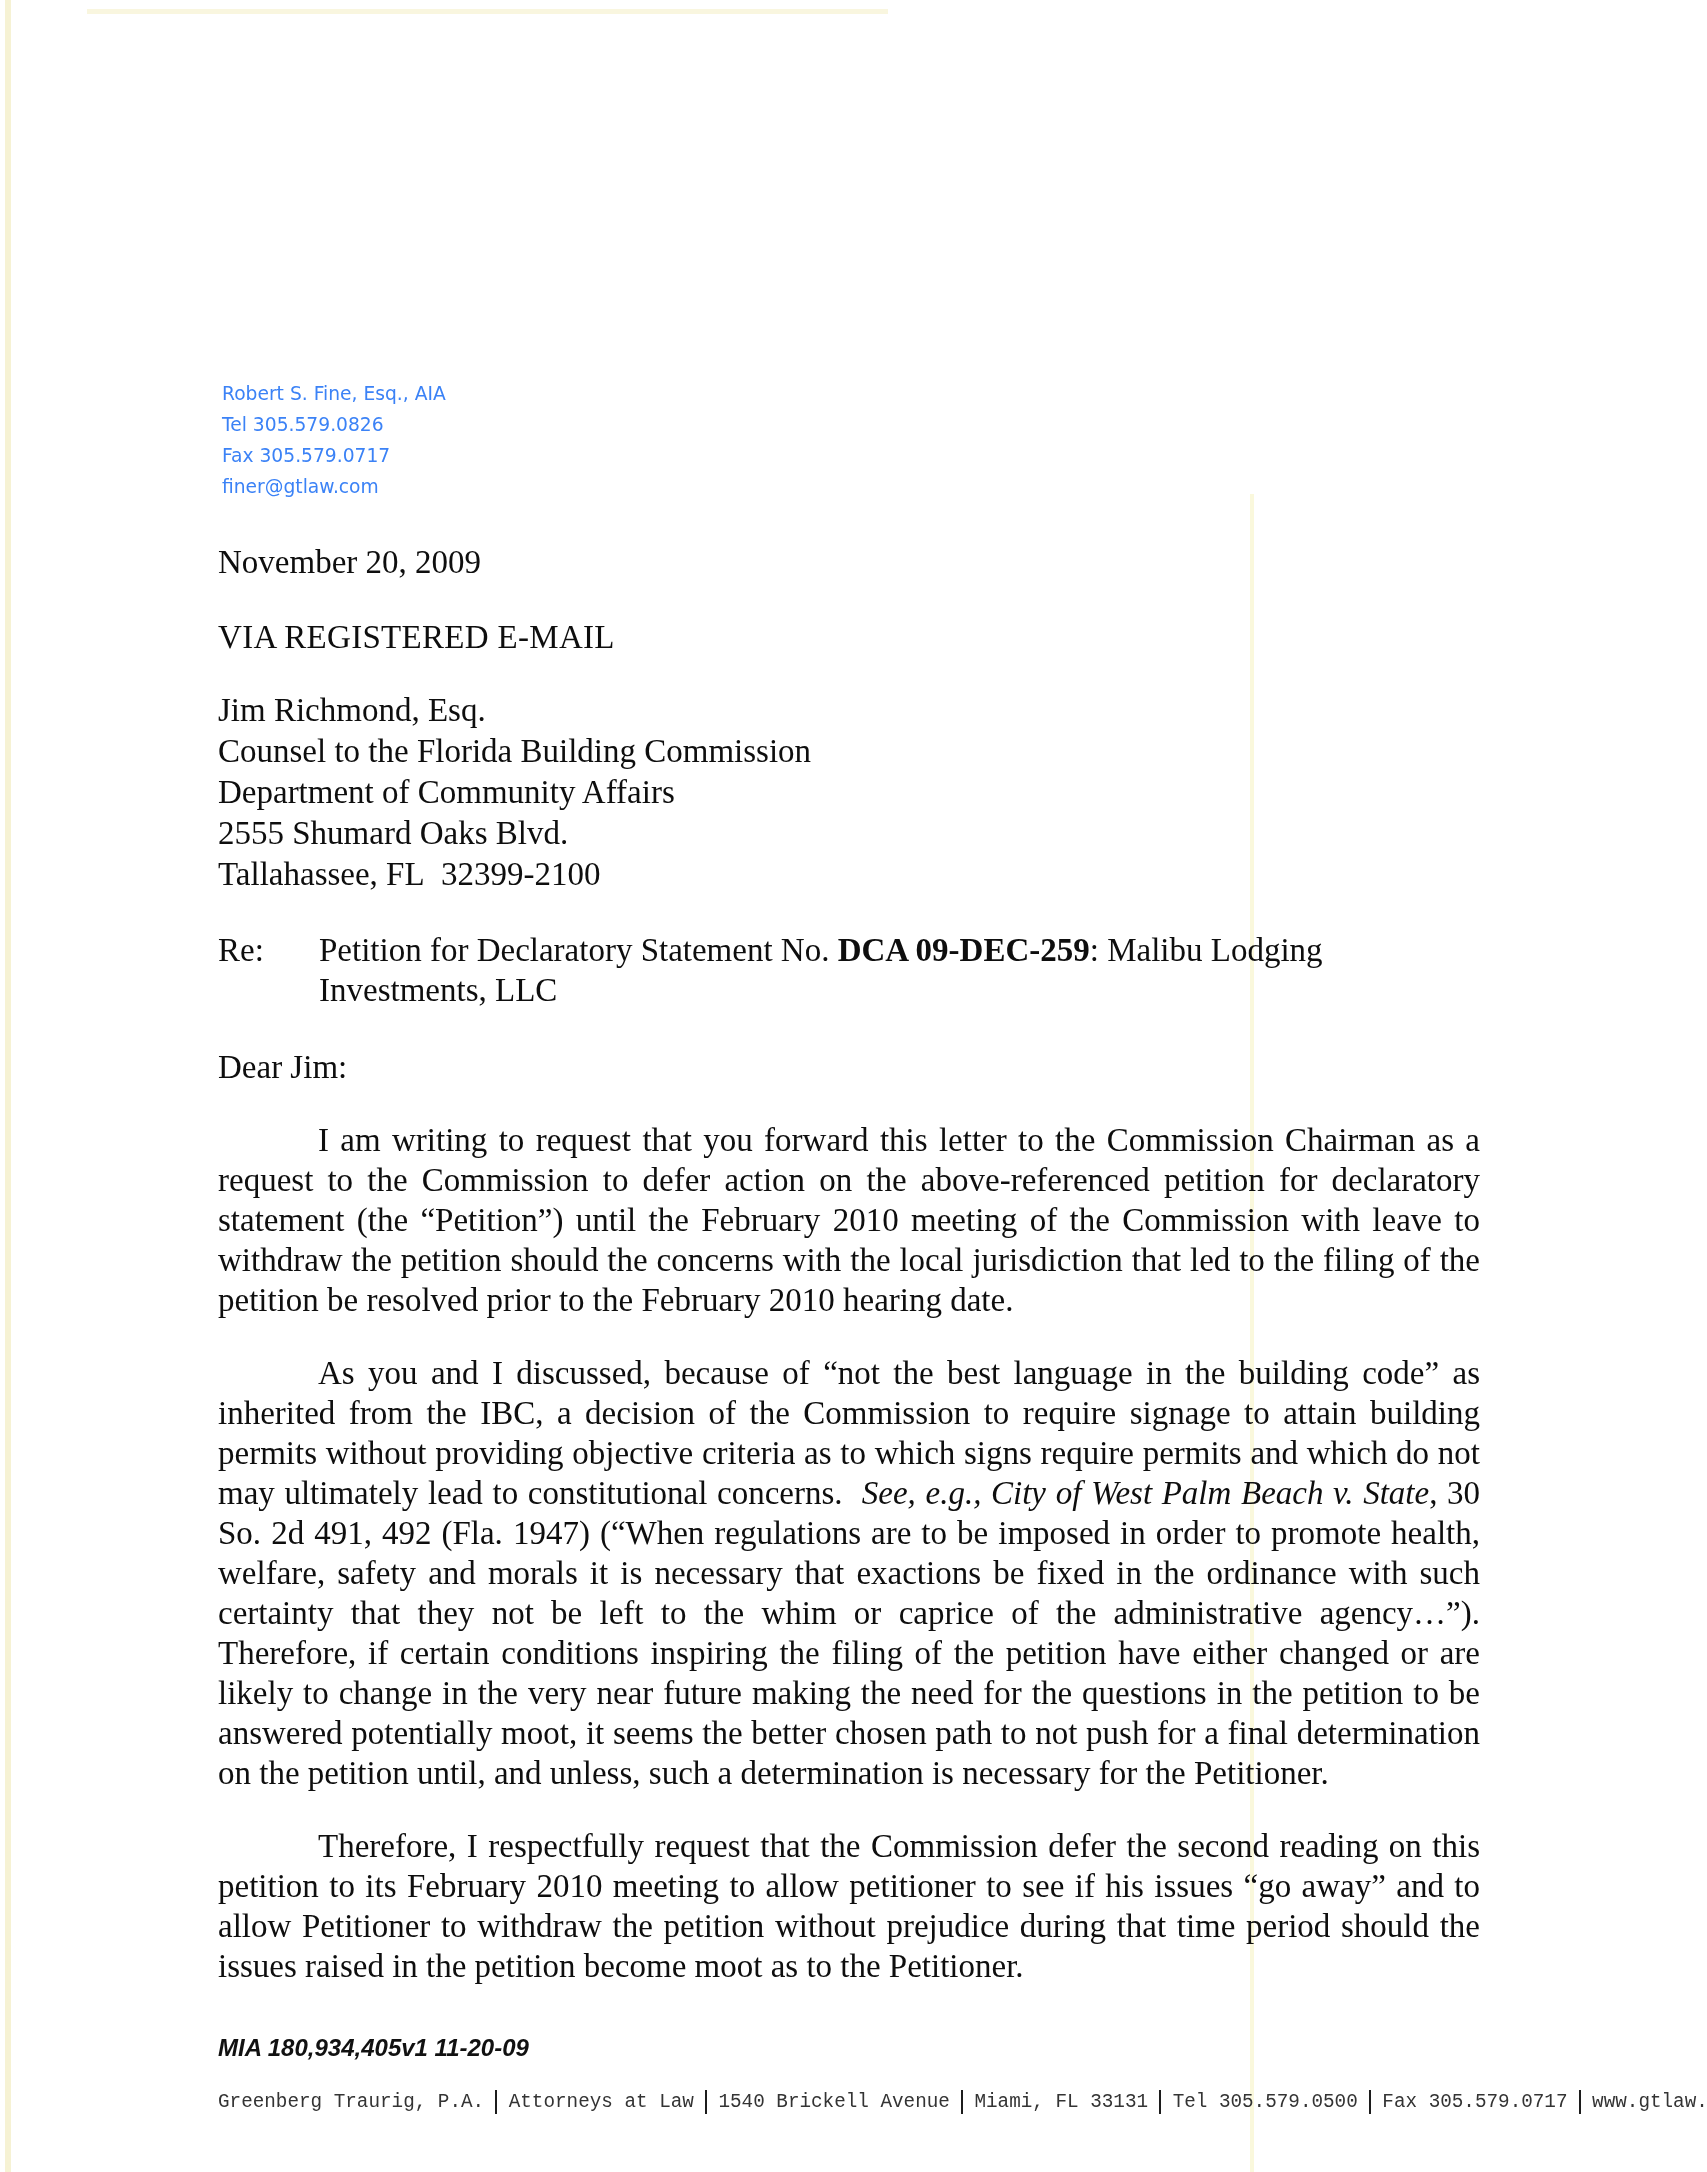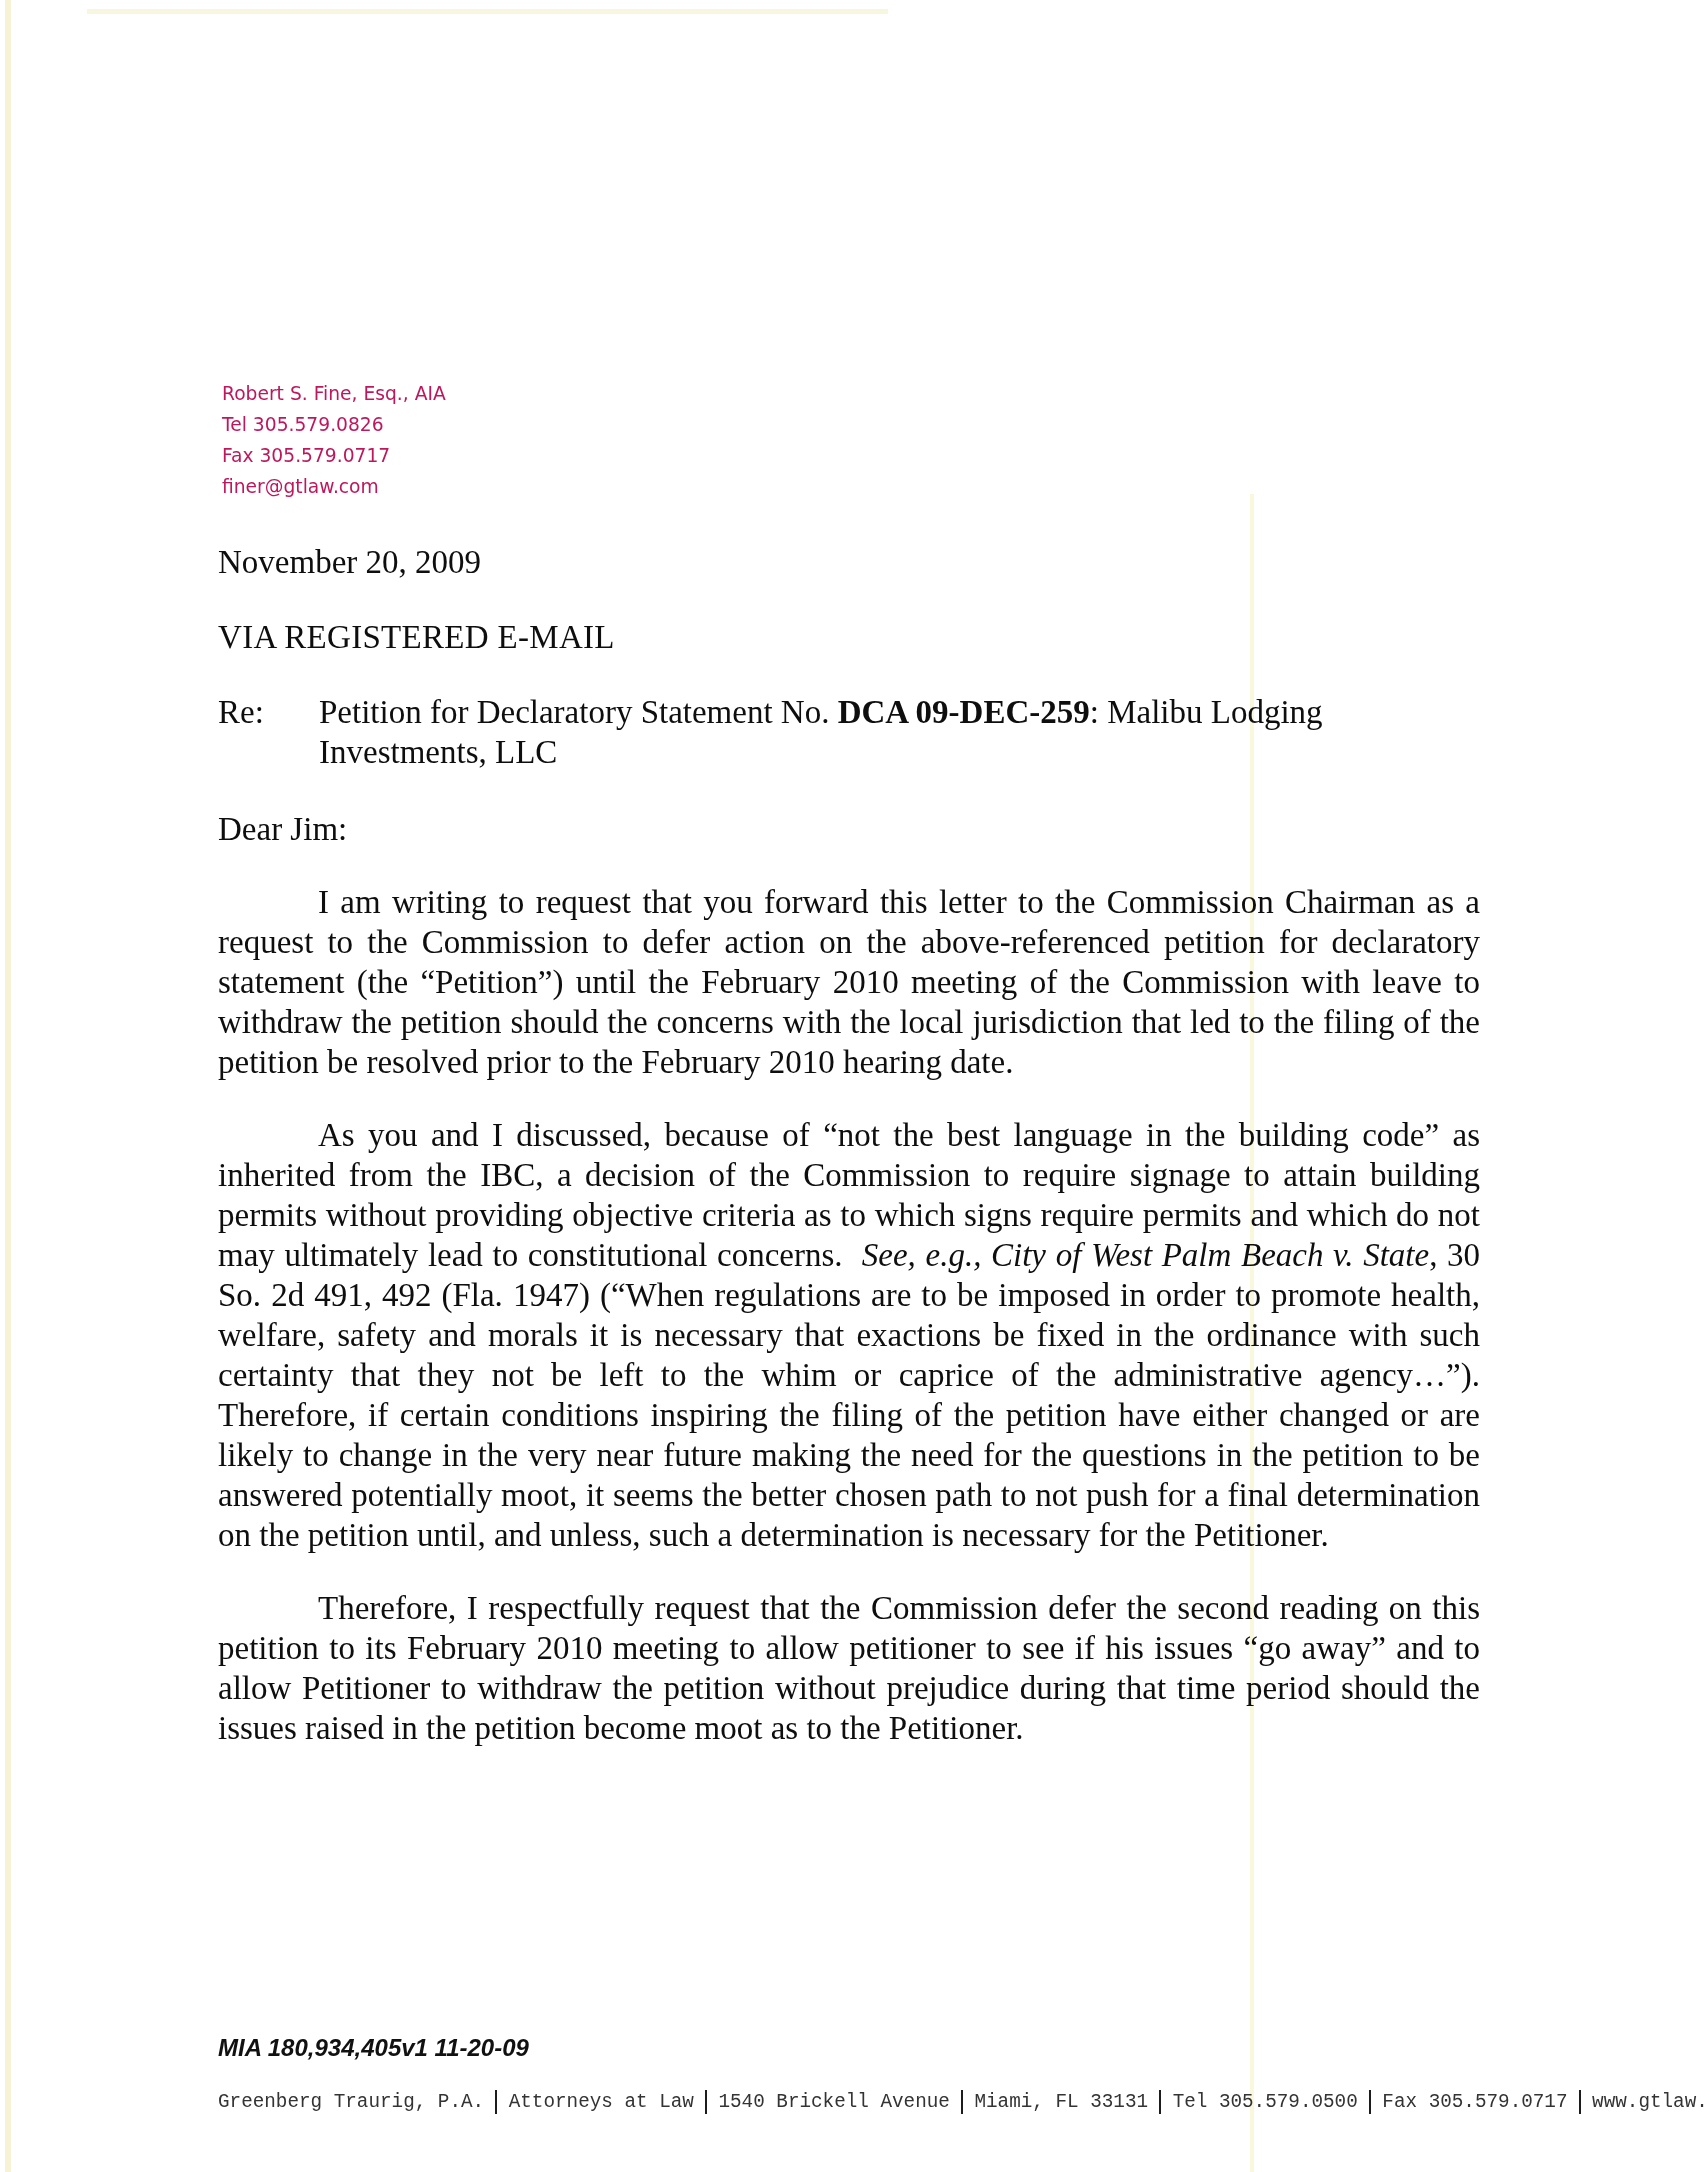--- a/index.html
+++ b/index.html
@@ -51,21 +51,21 @@
     letter-spacing: -2px;
     color: #1f3160;
   }
   
   .contact {
     position: absolute;
     left: 222px; top: 378px;
     font-family: "DejaVu Sans", sans-serif;
     font-size: 18.7px;
     line-height: 31px;
-    color: #be185d;
+    color: #3b82f6;
   }
   
   .letter {
     position: absolute;
     left: 218px; top: 542px;
     width: 1262px;
     font-size: 33px;
     line-height: 40px;
   }
   .letter-date { line-height: 40px; }
@@ -133,20 +133,27 @@
     <div>Tel 305.579.0826</div>
     <div>Fax 305.579.0717</div>
     <div>finer@gtlaw.com</div>
   </div>
 
   <div class="letter">
     <div class="letter-date">November 20, 2009</div>
 
     <div class="delivery-method">VIA REGISTERED E-MAIL</div>
 
+    <div class="address">
+      <div>Jim Richmond, Esq.</div>
+      <div>Counsel to the Florida Building Commission</div>
+      <div>Department of Community Affairs</div>
+      <div>2555 Shumard Oaks Blvd.</div>
+      <div>Tallahassee, FL&nbsp; 32399-2100</div>
+    </div>
 
     <div class="re-row">
       <div class="re-label">Re:</div>
       <div class="re-text"><span>Petition for Declaratory Statement No. </span><span class="re-case-number">DCA 09-DEC-259</span><span>: Malibu Lodging</span><br><span>Investments, LLC</span></div>
     </div>
 
     <div class="salutation">Dear Jim:</div>
 
     <p class="body-para">I am writing to request that you forward this letter to the Commission Chairman as a request to the Commission to defer action on the above-referenced petition for declaratory statement (the “Petition”) until the February 2010 meeting of the Commission with leave to withdraw the petition should the concerns with the local jurisdiction that led to the filing of the petition be resolved prior to the February 2010 hearing date.</p>
 

